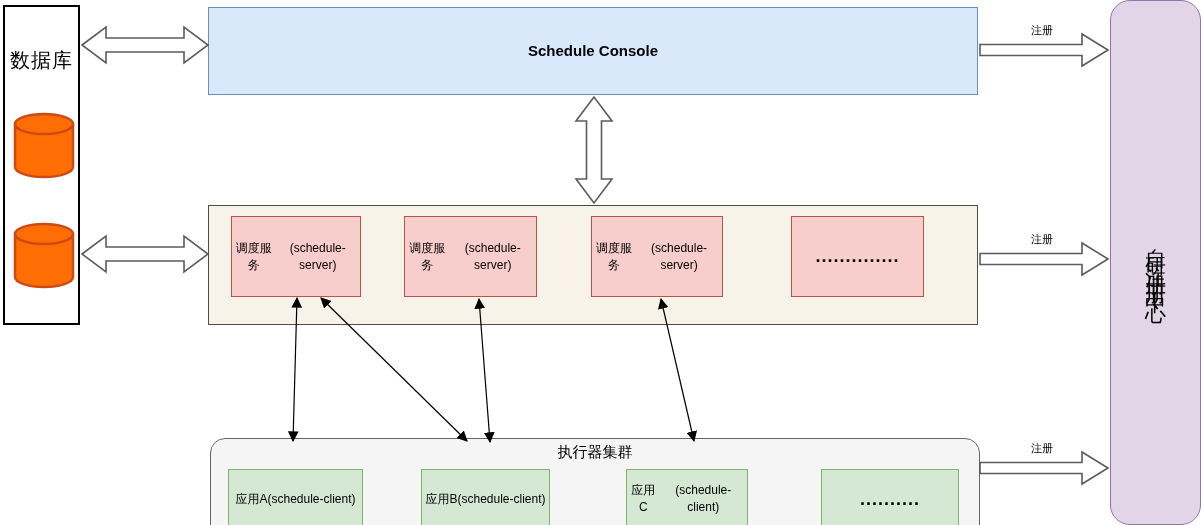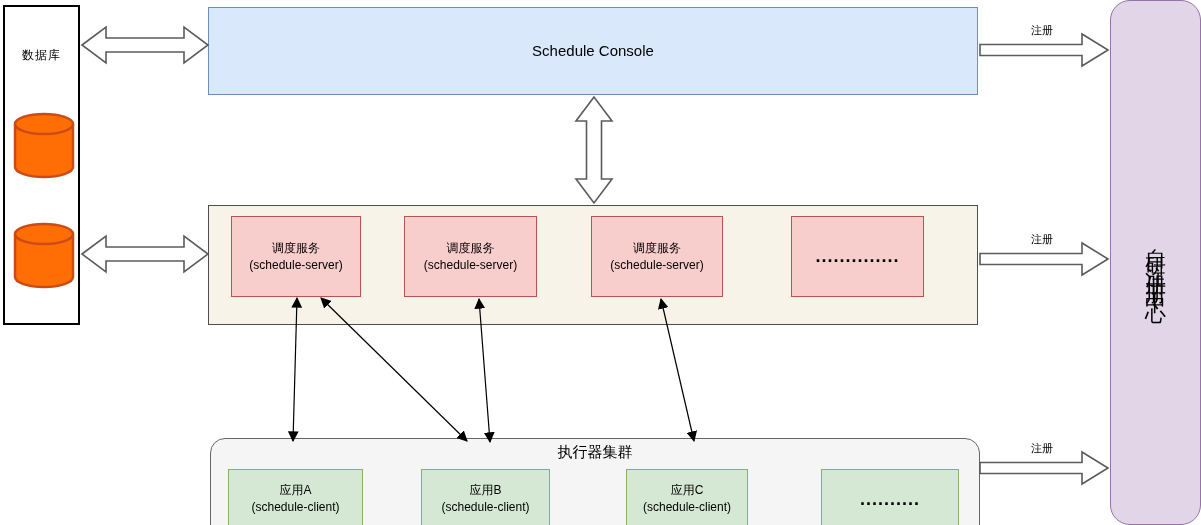--- a/index.html
+++ b/index.html
@@ -3,42 +3,42 @@
 <meta charset="utf-8">
 <style>
   * { margin:0; padding:0; box-sizing:border-box; }
   html,body { background:#ffffff; font-family:"Liberation Sans", sans-serif; color:#000; }
   #canvas { position:relative; width:1201px; height:525px; background:#fff; overflow:hidden; }
 
   
   .db-box { position:absolute; left:3px; top:5px; width:77px; height:320px;
             background:#fff; border:2px solid #000; }
   .db-label { position:absolute; top:40px; left:0; right:0; text-align:center;
-              font-size:12px; letter-spacing:1px; }
+              font-size:20px; letter-spacing:1px; }
   .cyl { position:absolute; left:8px; }
   .cyl1 { top:105px; }
   .cyl2 { top:215px; }
 
   
   .console-box { position:absolute; left:208px; top:7px; width:770px; height:88px;
                  background:#dae8fc; border:1px solid #6c8ebf;
                  display:flex; flex-direction:row; align-items:center; justify-content:center;
-                 font-size:15px; line-height:22px; }
+                 font-size:15px; line-height:22px;font-weight:bold; }
 
   
   .server-panel { position:absolute; left:208px; top:205px; width:770px; height:120px;
                   background:#f7f3e8; border:1.5px solid #4d4d4d; }
 
   
   .executor-panel { position:absolute; left:210px; top:438px; width:770px; height:105px;
                     background:#f5f5f5; border:1px solid #666; border-radius:15px; }
   .panel-title { position:absolute; top:4px; left:0; right:0; text-align:center; font-size:15px; }
 
   
-  .node { position:absolute; display:flex; flex-direction:column; align-items:center;
+  .node { position:absolute; display:flex; flex-direction:row; align-items:center;
           justify-content:center; text-align:center; font-size:12px; line-height:17px; }
   .pink  { background:#f8cecc; border:1.5px solid #b85450; }
   .green { background:#d5e8d4; border:1px solid #82b366; }
   .s1 { left:22px;  top:10px; width:130px; height:81px; }
   .s2 { left:195px; top:10px; width:133px; height:81px; }
   .s3 { left:382px; top:10px; width:132px; height:81px; }
   .s4 { left:582px; top:10px; width:133px; height:81px; }
   .c1 { left:17px;  top:30px; width:135px; height:60px; }
   .c2 { left:210px; top:30px; width:129px; height:60px; }
   .c3 { left:415px; top:30px; width:122px; height:60px; }

